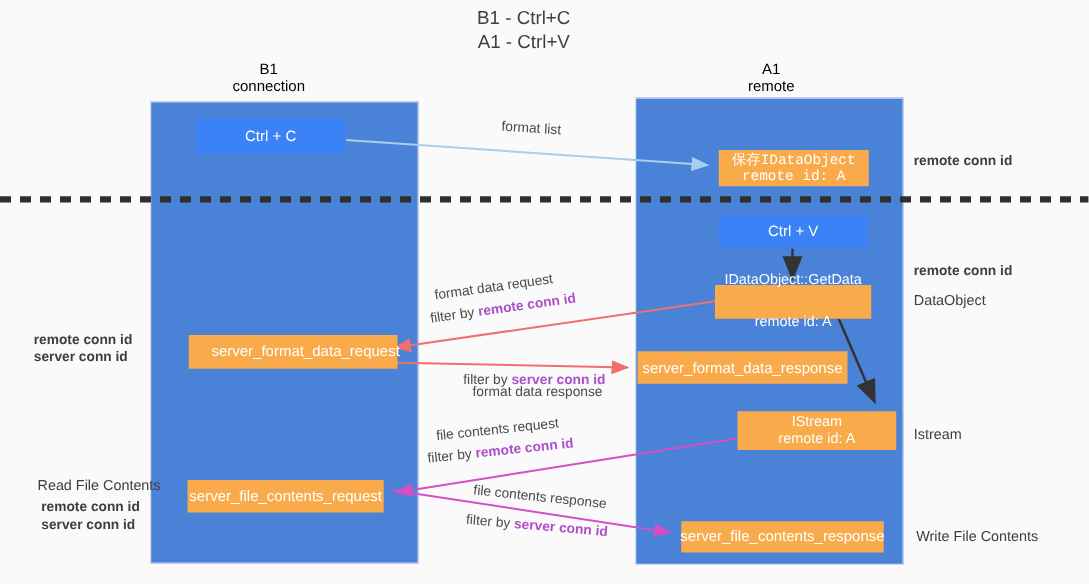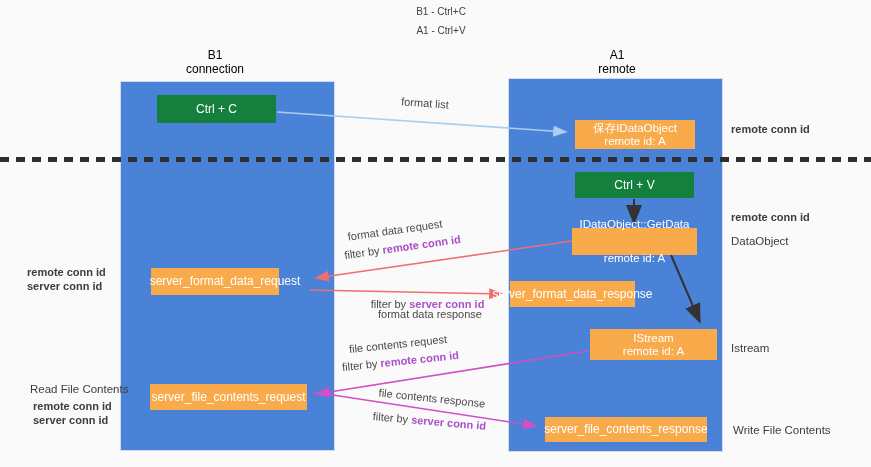--- a/index.html
+++ b/index.html
@@ -1,33 +1,33 @@
 <!DOCTYPE html>
 <html><head>
 <meta charset="utf-8">
 <style>
   * { margin:0; padding:0; box-sizing:border-box; }
   html,body { background:#fafafa; }
   body { font-family:"Liberation Sans", sans-serif; }
   .stage { position:relative; width:871px; height:467px; background:#fafafa; overflow:hidden; }
 
-  .title-line { position:absolute; left:291px; width:300px; text-align:center;
-                font-size:10px; color:#3f3f3f; }
+  .title-line { position:absolute; left:269px; width:300px; text-align:center;
+                font-size:15px; color:#3f3f3f; }
 
   .lane-header { position:absolute; width:160px; text-align:center; font-size:12px;
                  color:#000000; line-height:14px; }
 
   .lane { position:absolute; background:#4a82d8; border:1px solid #d3dcef; }
 
   .divider { position:absolute; left:0; top:157px; width:871px; height:5px;
              background:repeating-linear-gradient(to right, #2e2e2e 0 9px, transparent 9px 16px); }
 
   .node { position:absolute; display:flex; flex-direction:column; align-items:center;
           justify-content:center; color:#ffffff; text-align:center; }
-  .node.green { background:#15803d; font-size:12px; }
+  .node.green { background:#3b82f6; font-size:12px; }
   .node.orange { background:#f9ab4b; font-size:11.5px; line-height:13px; }
   .node.single { font-size:12px; }
 
   .arrow-label { position:absolute; text-align:center; font-size:11px; color:#4a4a4a;
                  white-space:nowrap; }
   .purple { color:#ab4fc8; font-weight:bold; }
   .greentxt { color:#58b961; font-weight:bold; }
 
   .side-label { position:absolute; font-size:11.5px; color:#3d3d3d; white-space:nowrap; }
   .side-label.purple, .side-label.greentxt { font-size:11px; }
@@ -77,39 +77,39 @@
     <line x1="572" y1="241" x2="316" y2="278" stroke="#ef6e6e" stroke-width="1.6" marker-end="url(#mRed)"></line>
     <line x1="310" y1="290" x2="502" y2="294" stroke="#ef6e6e" stroke-width="1.6" marker-end="url(#mRed)"></line>
     <line x1="588" y1="351" x2="317" y2="394" stroke="#d24fc6" stroke-width="1.6" marker-end="url(#mMag)"></line>
     <line x1="313" y1="392" x2="536" y2="426" stroke="#d24fc6" stroke-width="1.6" marker-end="url(#mMag)"></line>
   </svg>
 
   <div class="node green single" style="left:157px; top:95px; width:119px; height:28px;">
     <span>Ctrl + C</span>
   </div>
 
-  <div class="node orange" style="left:575px; top:120px; width:120px; height:29px;">
+  <div class="node orange" style="left:575px; top:120px; width:120px; height:29px;font-family:Liberation Mono, monospace;">
     <span>保存IDataObject</span>
     <span>remote id: A</span>
   </div>
 
   <div class="node green single" style="left:575px; top:172px; width:119px; height:26px;">
     <span>Ctrl + V</span>
   </div>
 
   <div class="node orange" style="left:572px; top:228px; width:125px; height:27px;gap:21px;">
     <span>IDataObject::GetData</span>
     <span>remote id: A</span>
   </div>
 
-  <div class="node orange single" style="left:151px; top:268px; width:128px; height:27px;padding-left:20px;">
+  <div class="node orange single" style="left:151px; top:268px; width:167px; height:27px;padding-left:20px;">
     <span>server_format_data_request</span>
   </div>
 
-  <div class="node orange single" style="left:510px; top:281px; width:125px; height:26px;">
+  <div class="node orange single" style="left:510px; top:281px; width:168px; height:26px;">
     <span>server_format_data_response</span>
   </div>
 
   <div class="node orange" style="left:590px; top:329px; width:127px; height:31px;">
     <span>IStream</span>
     <span>remote id: A</span>
   </div>
 
   <div class="node orange single" style="left:150px; top:384px; width:157px; height:26px;">
     <span>server_file_contents_request</span>

